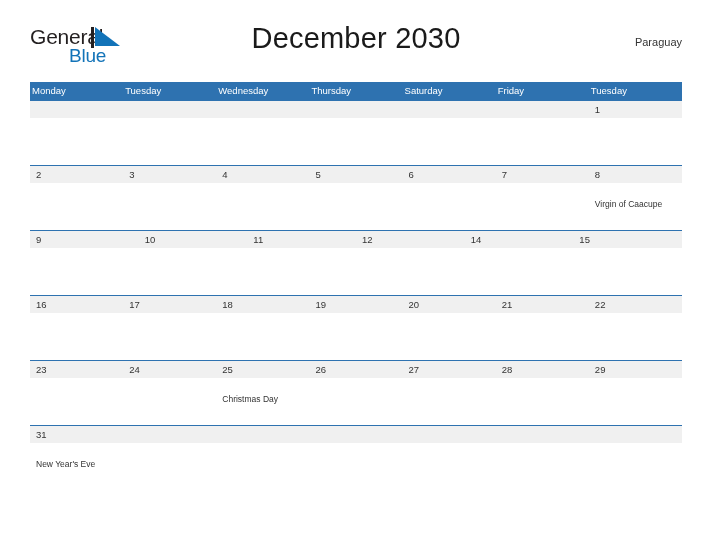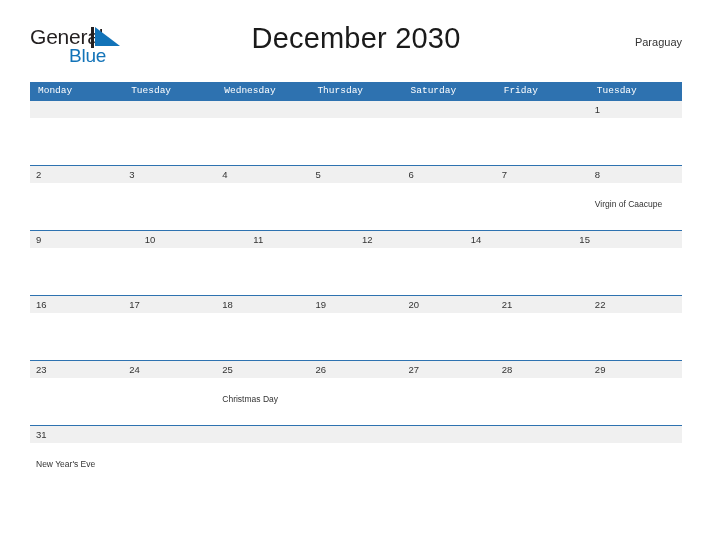--- a/index.html
+++ b/index.html
@@ -95,24 +95,24 @@
   .weekdays {
     display: flex;
     background: #2e72b0;
     height: 18px;
   }
   .weekday {
     flex: 1 1 0;
     color: #ffffff;
     font-size: 9.5px;
     line-height: 18px;
-    padding-left: 8px;
+    padding-left: 2px;
     box-sizing: border-box;
     white-space: nowrap;
-    font-family: Liberation Mono, monospace;
+    font-family: Liberation Sans, sans-serif;
   }
 
   .week {
     border-top: 1.5px solid #2e72b0;
     height: 65px;
     position: relative;
     box-sizing: border-box;
   }
   .week:first-of-type {
     border-top: none;

